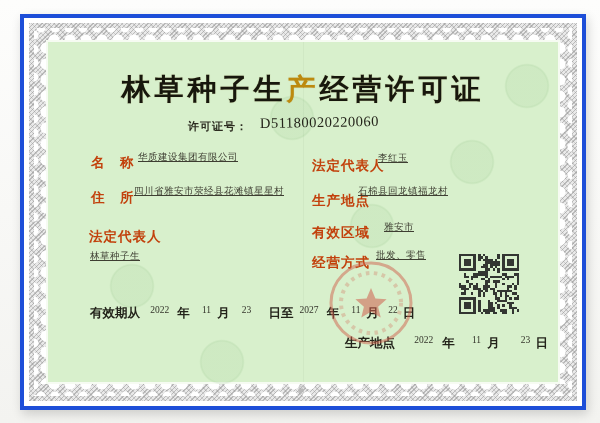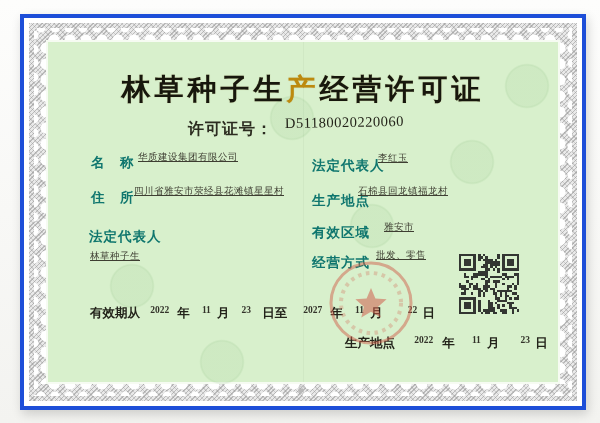--- a/index.html
+++ b/index.html
@@ -59,26 +59,26 @@
     background:radial-gradient(circle,rgba(110,170,100,.09) 0 58%,rgba(110,170,100,.17) 62%,transparent 67%);}
   .fold{position:absolute;left:50%;top:0;bottom:0;width:1px;background:rgba(60,90,50,.05);}
   .title{
     position:absolute;left:0;right:0;top:28px;text-align:center;
     font-family:"Liberation Sans","DejaVu Sans",sans-serif;font-weight:900;
     font-size:29px;letter-spacing:4px;color:var(--ink,#17170d);
     text-shadow:0 0 1px rgba(150,110,20,.35);white-space:nowrap;
   }
   .title .gold{color:var(--gold,#bd8a0e);}
   .license{position:absolute;left:140px;top:72px;display:flex;align-items:flex-start;gap:12px;white-space:nowrap;}
-  .license .lic-lbl{font-size:16px;color:#2c2c20;padding-top:5px;letter-spacing:1px;font-weight:700;}
+  .license .lic-lbl{font-size:11px;color:#2c2c20;padding-top:5px;letter-spacing:1px;font-weight:700;}
   .license .lic-val{font-size:14.5px;color:#24241a;letter-spacing:.5px;transform:rotate(-1deg);}
-  .lbl{position:absolute;font-weight:700;font-size:13.5px;color:#0f766e;letter-spacing:1px;white-space:nowrap;}
+  .lbl{position:absolute;font-weight:700;font-size:13.5px;color:#c2410c;letter-spacing:1px;white-space:nowrap;}
   .val{position:absolute;font-size:9.5px;color:#3e3e32;white-space:nowrap;letter-spacing:.5px;text-decoration:underline;}
   .daterow{position:absolute;font-size:12.5px;font-weight:700;color:#23231a;white-space:nowrap;}
-  .daterow .num{font-weight:700;font-size:9.5px;position:relative;top:-4px;color:#33332a;}
+  .daterow .num{font-weight:400;font-size:9.5px;position:relative;top:-4px;color:#33332a;}
   .qr{position:absolute;left:411px;top:212px;width:60px;height:60px;opacity:.88;}
   .seal{position:absolute;left:277px;top:215px;width:92px;height:92px;z-index:5;
     filter:blur(.35px);pointer-events:none;}
 </style>
 </head>
 <body>
 
 <div class="cert">
   <div class="band">
     <div class="sc so-top"></div>
@@ -342,26 +342,26 @@
         <rect x="24" y="23" width="1" height="1"></rect>
       </svg>
 
     <div class="daterow" style="left:42px;top:263px">
       <span>有效期从</span>
       <span class="num" style="margin-left:7px">2022</span>
       <span style="margin-left:5px">年</span>
       <span class="num" style="margin-left:9px">11</span>
       <span style="margin-left:3px">月</span>
       <span class="num" style="margin-left:9px">23</span>
-      <span style="margin-left:8px">日至</span>
-      <span class="num" style="margin-left:13px">2027</span>
+      <span style="margin-left:14px">日至</span>
+      <span class="num" style="margin-left:3px">2027</span>
       <span style="margin-left:5px">年</span>
       <span class="num" style="margin-left:9px">11</span>
       <span style="margin-left:3px">月</span>
-      <span class="num" style="margin-left:22px">22</span>
+      <span class="num" style="margin-left:6px">22</span>
       <span style="margin-left:2px">日</span>
     </div>
 
 
     <div class="daterow" style="left:297px;top:293px">
       <span>生产地点</span>
       <span class="num" style="margin-left:16px">2022</span>
       <span style="margin-left:6px">年</span>
       <span class="num" style="margin-left:14px">11</span>
       <span style="margin-left:3px">月</span>

